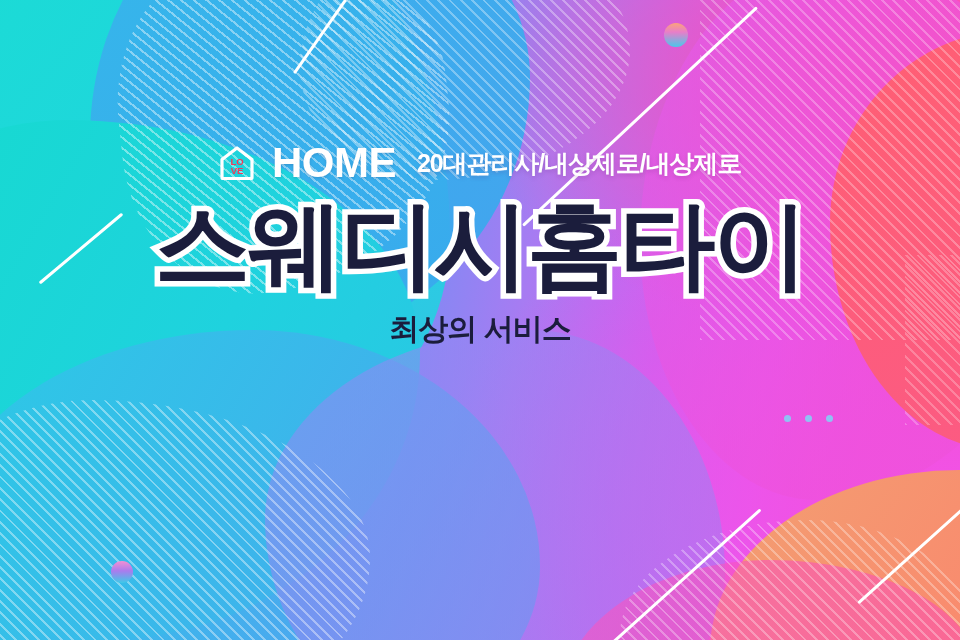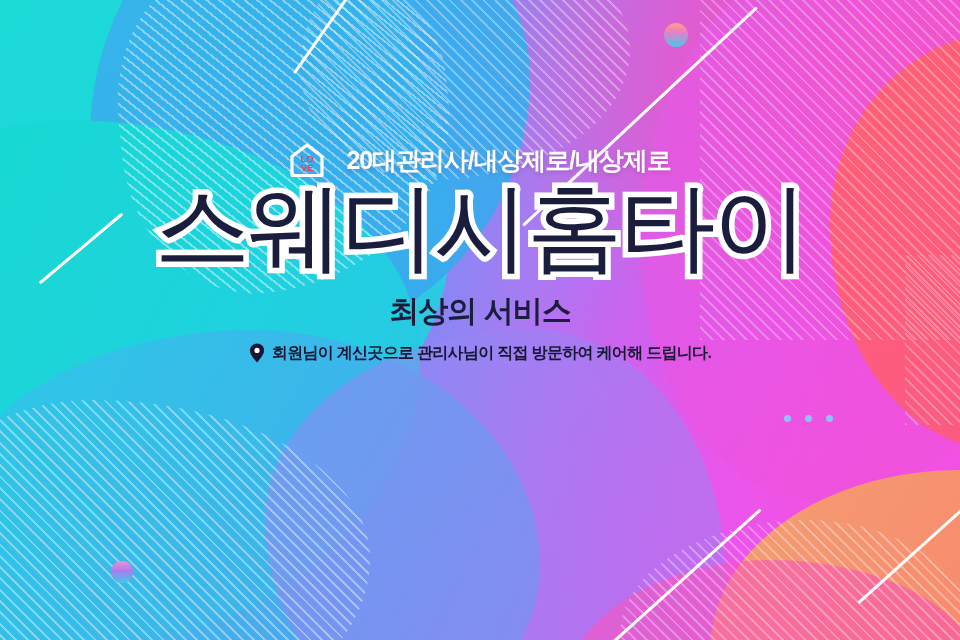--- a/index.html
+++ b/index.html
@@ -213,22 +213,23 @@
     color:#ffffff;
     font-size:25px;
     font-weight:bold;
     letter-spacing:-1.1px;
     line-height:1;
     text-shadow:0 2px 4px rgba(90,30,110,.22);
     margin-left:4px;
   }
 
   .main-title {
+    margin-top:12px;
     font-size:96px;
-    font-weight:normal;
+    font-weight:bold;
     letter-spacing:-3px;
     line-height:1.02;
     color:#1b1d3c;
     -webkit-text-stroke:11px #ffffff;
     paint-order:stroke fill;
     white-space:nowrap;
   }
 
   .service-line {
     margin-top:20px;
@@ -295,32 +296,24 @@
     <div class="headline-row">
 
       <span class="house-logo">
         <svg viewBox="0 0 36 36" width="36" height="36" aria-hidden="true">
           <path d="M18 3 L33 14.5 L33 32.5 Q33 33.5 32 33.5 L4 33.5 Q3 33.5 3 32.5 L3 14.5 Z" fill="none" stroke="#ffffff" stroke-width="3.2" stroke-linejoin="round"></path>
           <text x="18" y="19.5" text-anchor="middle" font-family="Liberation Sans, sans-serif" font-size="9.5" font-weight="bold" fill="#ef3b5b">LO</text>
           <text x="18" y="28.5" text-anchor="middle" font-family="Liberation Sans, sans-serif" font-size="9.5" font-weight="bold" fill="#ef3b5b">VE</text>
         </svg>
       </span>
 
+      <span class="brand-home">HOME</span>
 
       <span class="tagline">20대관리사/내상제로/내상제로</span>
     </div>
 
     <div class="main-title">스웨디시홈타이</div>
 
     <div class="service-line">최상의 서비스</div>
 
-    <div class="visit-row">
-      <span class="pin-icon-wrap">
-        <svg class="pin-icon" viewBox="0 0 16 20" aria-hidden="true">
-          <path d="M8 0.6 C4.0 0.6 0.9 3.7 0.9 7.6 C0.9 12.4 8 19.4 8 19.4 C8 19.4 15.1 12.4 15.1 7.6 C15.1 3.7 12.0 0.6 8 0.6 Z" fill="#161833"></path>
-          <circle cx="8" cy="7.4" r="2.6" fill="#ffffff"></circle>
-        </svg>
-      </span>
-      <span class="visit-text">회원님이 계신곳으로 관리사님이 직접 방문하여 케어해 드립니다.</span>
-    </div>
 
   </div>
 </div>
 
 </body></html>

